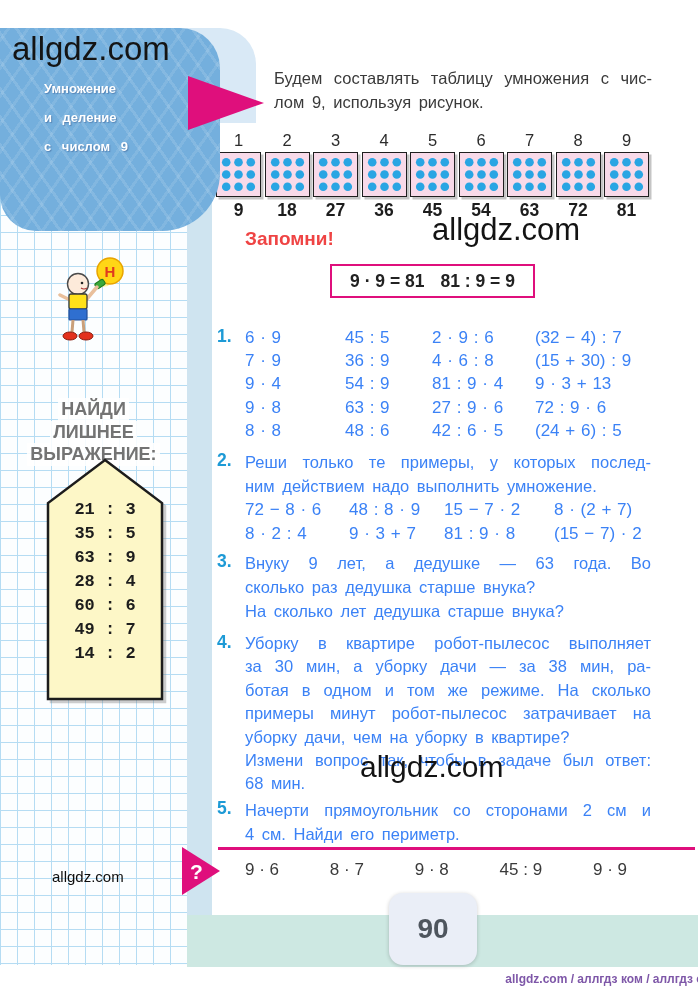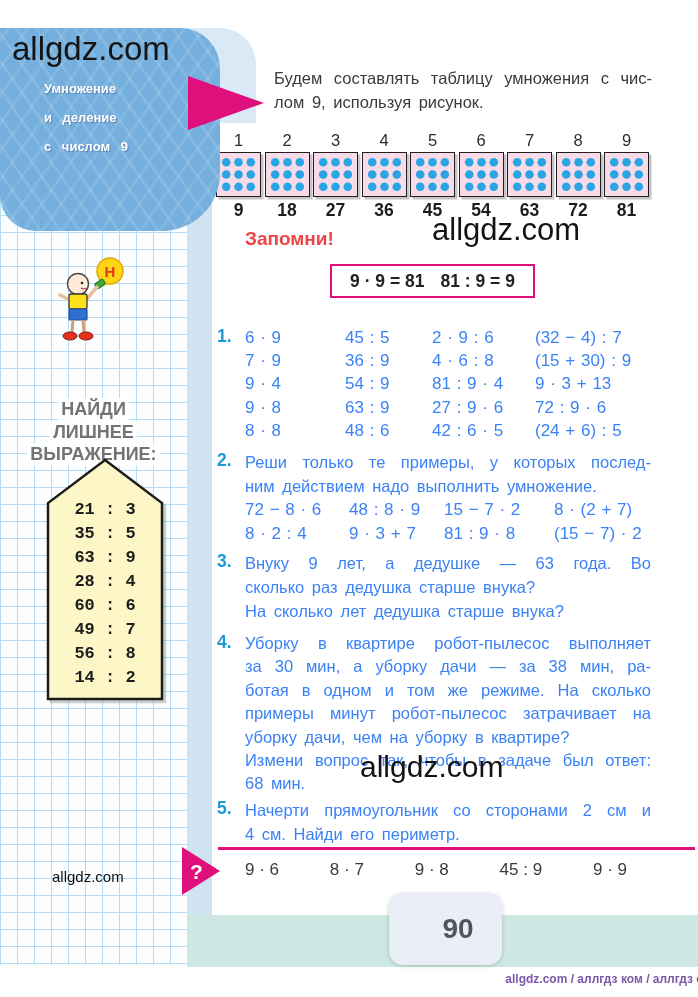--- a/index.html
+++ b/index.html
@@ -73,21 +73,21 @@
   .ex4-lines{line-height:23.4px;}
   .wm-low{position:absolute;left:148px;top:750px;font-size:30px;color:#131313;}
   .divider{position:absolute;left:6px;top:847px;width:477px;height:3px;background:#df0f7c;}
   .brow{position:absolute;left:33px;top:860px;width:382px;display:flex;
         justify-content:space-between;font-size:17px;color:#3a3a3a;}
   .q-arrow{position:absolute;left:182px;top:847px;width:38px;height:48px;}
   
   .ptab{position:absolute;left:389px;top:893px;width:88px;height:72px;background:#eaeef7;
         border-radius:14px;box-shadow:0 1px 4px rgba(0,0,0,.2);display:flex;
         align-items:center;justify-content:center;font-size:28px;font-weight:bold;
-        color:#4e555e;z-index:5;padding-left:25px;}
+        color:#4e555e;z-index:5;}
   .footer{position:absolute;left:0;top:972px;width:100%;text-align:right;
           color:#7e57a8;font-size:12px;font-weight:bold;margin-left:23px;}
 </style>
 </head>
 <body>
 
 <div class="banner">Ищите нас по запросу allgdz.com</div>
 
 <div class="checker"></div>
 <div class="strip"></div>
@@ -399,21 +399,20 @@
   <svg width="118" height="244" viewBox="0 0 118 244">
     <polygon points="59,2 116,45 116,241 2,241 2,45" fill="#fdf7c7" stroke="#1c1c1c" stroke-width="2.5"></polygon>
   </svg>
   <div class="penta-exprs">
     <div>21 : 3</div>
     <div>35 : 5</div>
     <div>63 : 9</div>
     <div>28 : 4</div>
     <div>60 : 6</div>
     <div>49 : 7</div>
-    <div>56 : 8</div>
     <div>14 : 2</div>
   </div>
 </div>
 
 <div class="sidebar-wm">allgdz.com</div>
 
 <div class="intro-arrow"></div>
 
 <div class="q-arrow">
   <svg width="38" height="48" viewBox="0 0 38 48">

